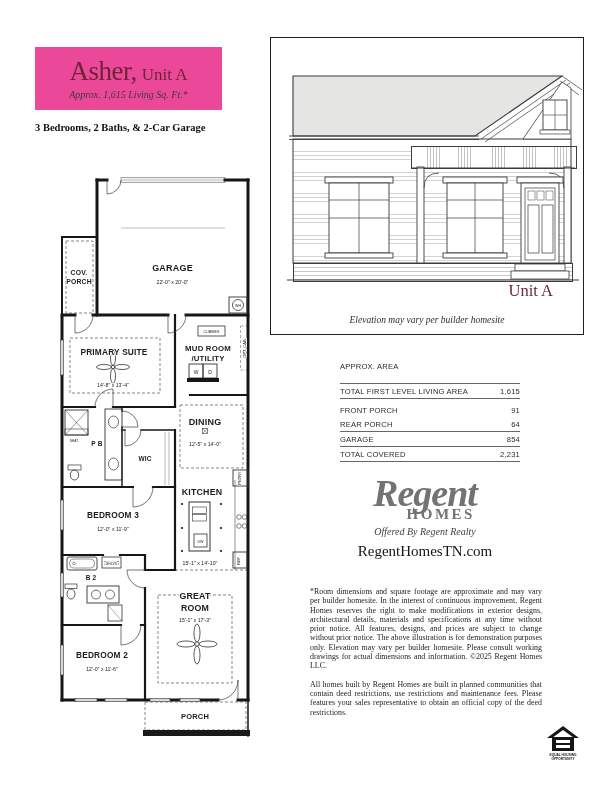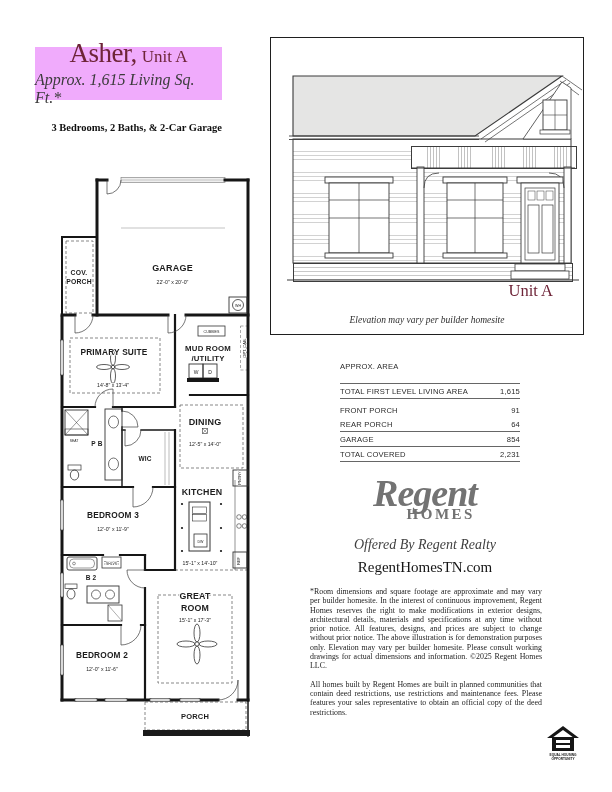--- a/index.html
+++ b/index.html
@@ -1,26 +1,26 @@
 <!DOCTYPE html>
 <html><head>
 <meta charset="utf-8">
 <style>
   html,body{margin:0;padding:0;background:#fff;}
   .page{position:relative;width:612px;height:792px;background:#fff;overflow:hidden;
         font-family:"Liberation Serif",serif;}
 
   
-  .title-block{position:absolute;left:35px;top:47px;width:187px;height:53px;background:#f0abfc;
+  .title-block{position:absolute;left:35px;top:47px;width:187px;height:63px;background:#ec4899;
                display:flex;flex-direction:column;align-items:center;justify-content:center;}
   .title-line{color:#6e2438;line-height:1;white-space:nowrap;}
   .title-name{font-size:27px;letter-spacing:-0.5px;}
   .title-unit{font-size:17px;margin-left:5px;}
-  .subtitle{font-style:italic;font-size:16px;color:#3b3b3b;margin-top:4px;}
-  .features{position:absolute;left:35px;top:122px;width:187px;text-align:right;
+  .subtitle{font-style:italic;font-size:10px;color:#3b3b3b;margin-top:4px;}
+  .features{position:absolute;left:35px;top:122px;width:187px;text-align:left;
             font-weight:bold;font-size:10.5px;color:#101010;}
 
   
   .elevation-panel{position:absolute;left:270px;top:37px;width:312px;height:296px;
                    border:1.5px solid #1f1f1f;background:#fff;}
   .siding{position:absolute;left:22px;top:101px;width:278px;height:124px;
           background:repeating-linear-gradient(to bottom,#fff 0 3.6px,#d2d2d2 3.6px 4.2px);}
   .porch-roof{position:absolute;left:140px;top:108px;width:164px;height:21px;border:1px solid #3c3c3c;
           background:repeating-linear-gradient(to right,#fff 0 2.6px,#c2c2c2 2.6px 3.1px);}
   .brick{position:absolute;left:22px;top:225px;width:278px;height:17px;border:0.8px solid #3c3c3c;
@@ -45,21 +45,21 @@
   .at-row{display:flex;justify-content:space-between;padding:2.5px 0;}
   .bb{border-bottom:0.9px solid #666;}
   .at-gap{height:4px;}
 
   
   .branding{position:absolute;left:332px;top:474px;width:186px;text-align:center;}
   .logo{position:relative;display:inline-block;color:#737373;}
   .logo-name{display:block;font-size:38px;font-style:italic;font-weight:bold;letter-spacing:-1px;line-height:1;}
   .logo-sub{display:block;text-align:right;font-size:15px;letter-spacing:2.5px;margin-top:-6px;
             padding-right:2px;font-weight:bold;}
-  .tagline{font-style:italic;font-size:14px;color:#3f3f3f;margin-top:14px;}
+  .tagline{font-style:italic;font-size:10px;color:#3f3f3f;margin-top:3px;}
   .website{font-weight:normal;font-size:15px;color:#151515;margin-top:6px;}
 
   
   .disclaimer{position:absolute;left:302px;top:587px;width:248px;font-size:7.9px;line-height:9.3px;
               text-align:justify;color:#1d1d1d;}
   .disclaimer p{margin:0 8px 9px;}
 
   .eho{position:absolute;left:546px;top:724px;}
   .eho text{font-family:"Liberation Sans",sans-serif;font-weight:bold;}
 </style>

